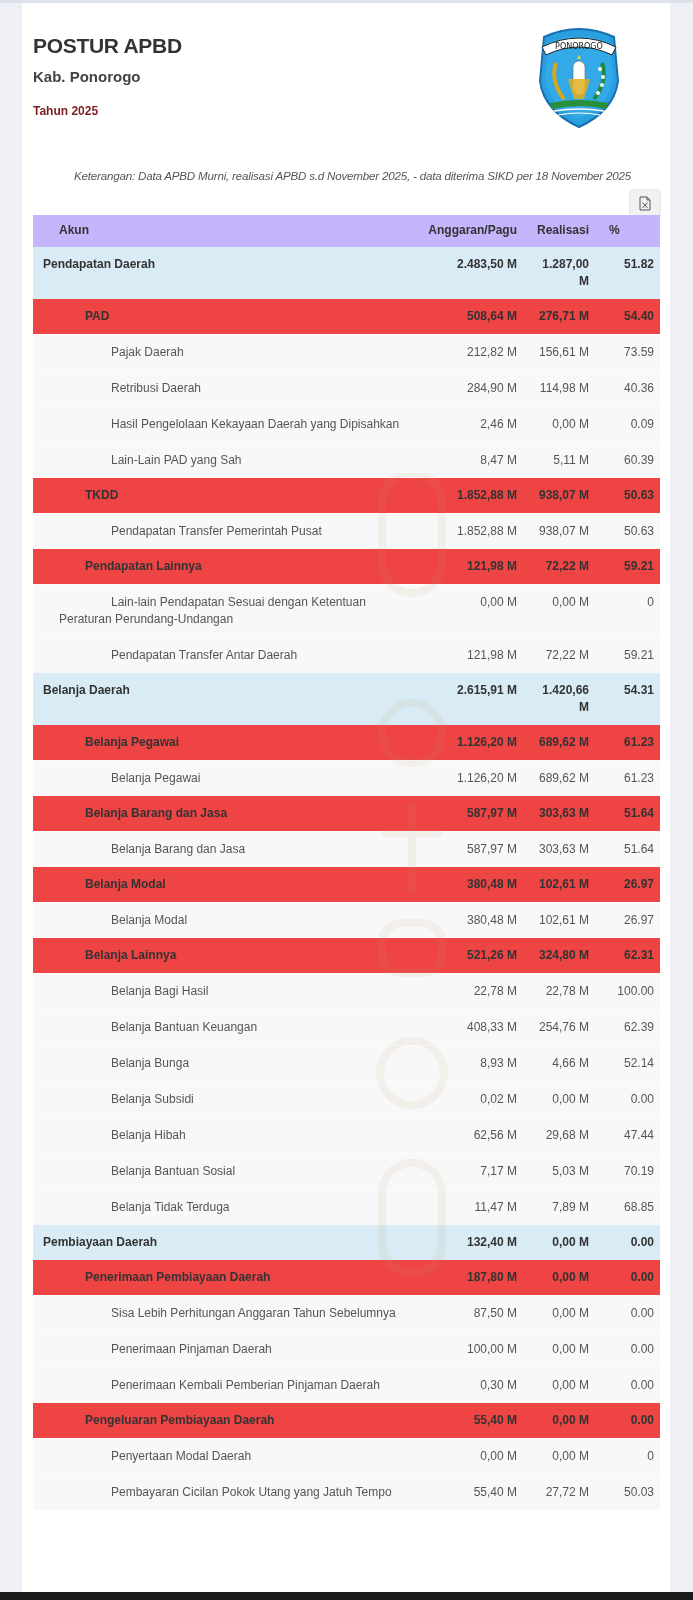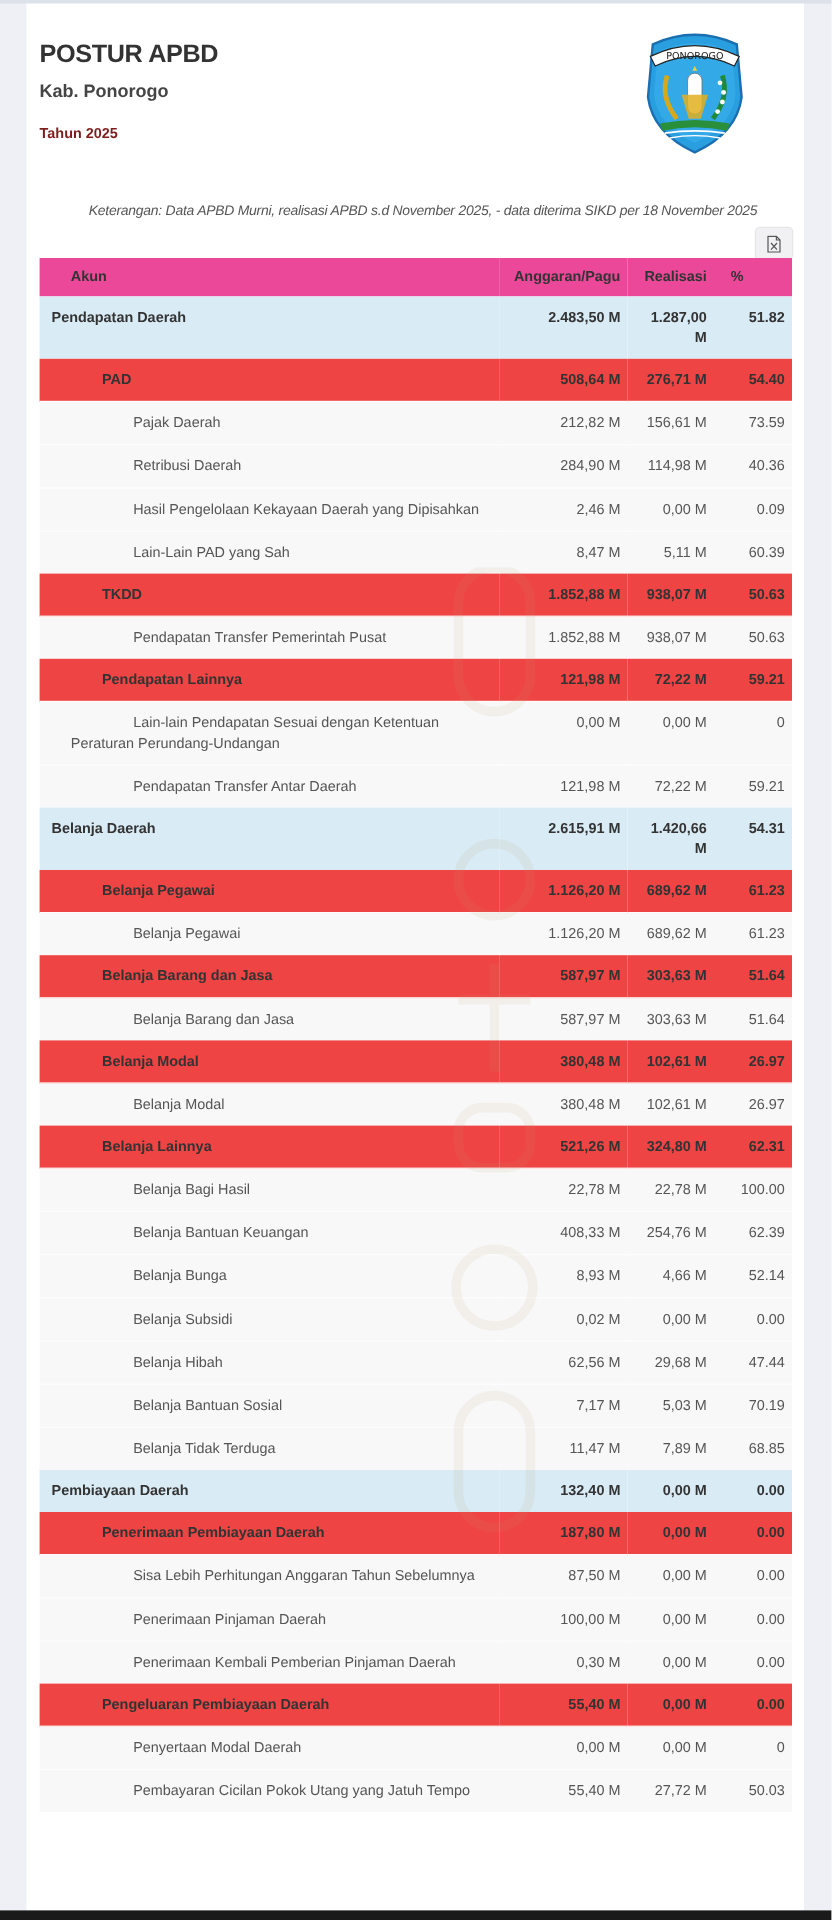--- a/index.html
+++ b/index.html
@@ -25,21 +25,21 @@
     position:absolute; left:607px; top:186px; width:30px; height:26px;
     background:#f1f1f3; border:1px solid #e6e6ea; border-radius:4px;
     display:flex; align-items:center; justify-content:center; cursor:pointer;
   }
   table.apbd {
     position:absolute; left:11px; top:212px; width:627px;
     border-collapse:collapse; font-size:12px; table-layout:fixed;
   }
   table.apbd th {
     font-weight:bold; color:#333; text-align:left; padding:8px 6px 10px 6px;
-    font-size:12px; height:14px; background:#ec4899;
+    font-size:12px; height:14px; background:#c4b5fd;
   }
   table.apbd th.num, table.apbd td.num { text-align:right; }
   table.apbd td { padding:9px 6px 9px 6px; vertical-align:top; line-height:17px; }
   col.c-akun { width:383px; }
   col.c-ang { width:107px; }
   col.c-real { width:72px; }
   col.c-pct { width:65px; }
   tr.lvl1 td { background:#d9ebf5; font-weight:bold; color:#333; padding-top:9px; padding-bottom:9px;}
   tr.lvl1 td.label { padding-left:10px; }
   tr.lvl2 td { background:#ef4444; font-weight:bold; color:#333; }

